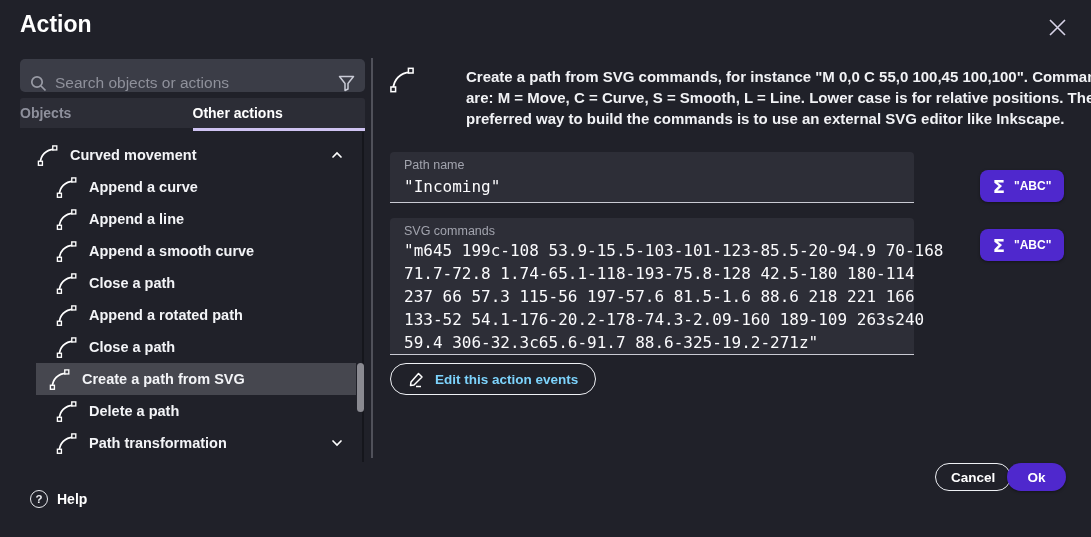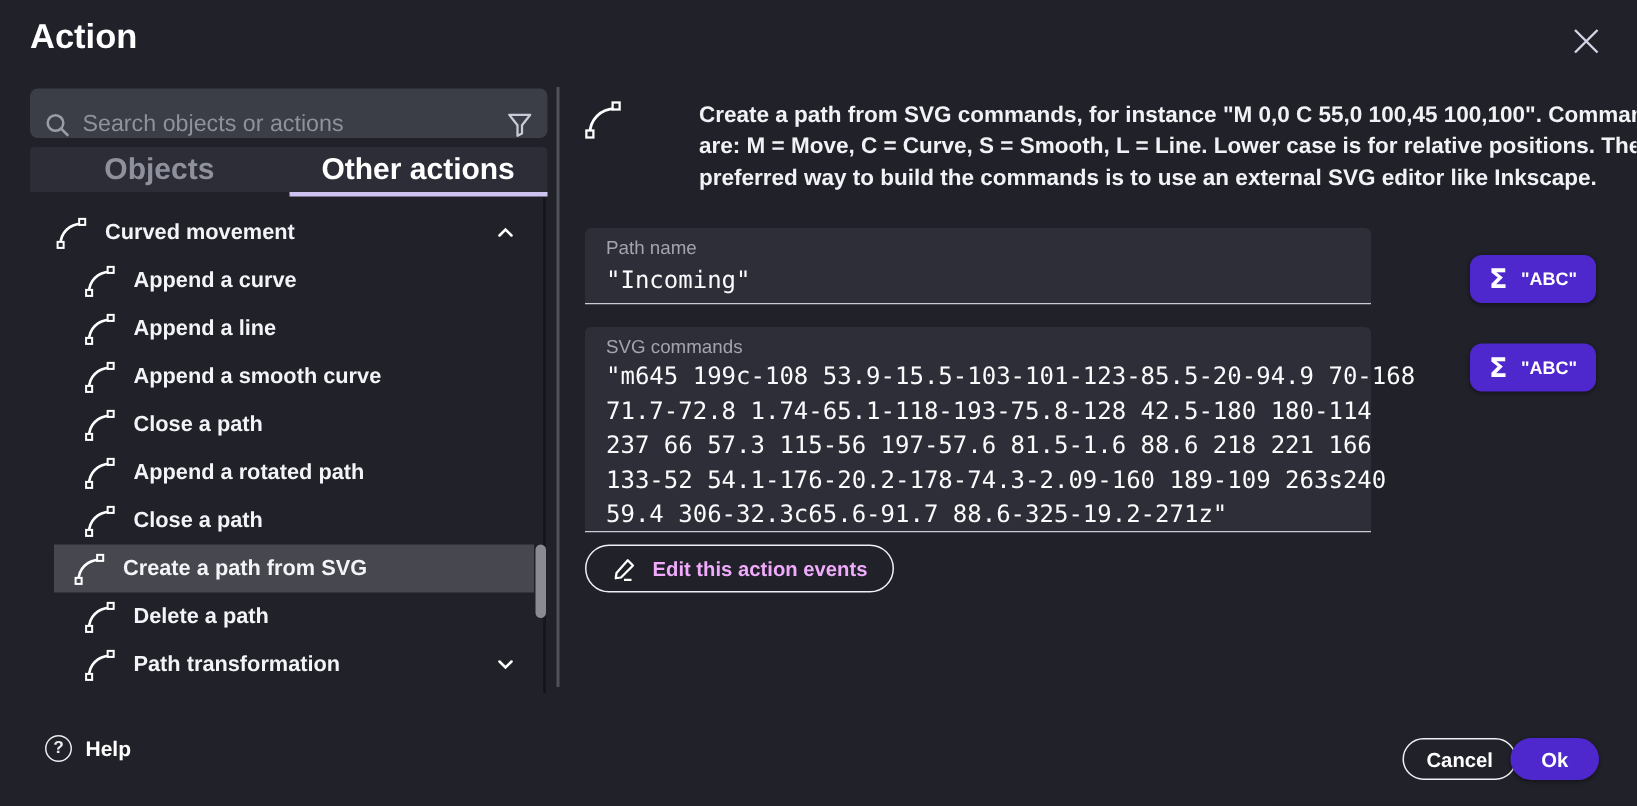--- a/index.html
+++ b/index.html
@@ -16,22 +16,22 @@
   .close-btn { position:absolute; right:22px; top:15px; width:24px; height:24px; cursor:pointer;
     display:flex; align-items:center; justify-content:center; background:none; border:none; }
   
   .search-box { position:absolute; left:20px; top:59px; width:345px; height:33px;
     background:#3b3d47; border-radius:5px; display:flex; align-items:flex-end; padding:0 10px; }
   .search-box input { flex:1; background:transparent; border:none; outline:none;
     font-family:"Liberation Sans", sans-serif; font-size:15.5px; color:#e8e9ee; margin-left:8px; }
   .search-box input::placeholder { color:#8f919b; }
   .tabbar { position:absolute; left:20px; top:98px; width:345px; height:30px; display:flex;
     background:#2c2d36; border-radius:3px 3px 0 0; }
-  .tab { flex:1; display:flex; align-items:center; justify-content:center;
-    font-size:20px; font-weight:bold; color:#8e909c; cursor:pointer; position:relative; }
+  .tab { flex:1; display:flex; align-items:center; justify-content:flex-start;
+    font-size:14px; font-weight:bold; color:#8e909c; cursor:pointer; position:relative; }
   .tab.active { color:#ffffff; }
   .tab.active::after { content:""; position:absolute; left:0; right:0; bottom:-2.5px; height:2.5px;
     background:#cfc3f2; }
   .list { position:absolute; left:36px; top:139px; width:320px; }
   .row { position:relative; height:32px; display:flex; align-items:center; cursor:pointer; }
   .row.child { padding-left:19px;align-items:center; }
   .row.selected { background:#46474f;padding-left:12px; }
   .row .label { font-size:14.5px; font-weight:600; color:#f3f4f7; margin-left:11px; white-space:nowrap; }
   .row .chev { position:absolute; right:12px; top:9px; }
   .curve-ic { width:23px; height:23px; flex:0 0 23px; }
@@ -54,28 +54,28 @@
   .field-svg .fvalue { line-height:23px; width:544px; word-spacing:normal; }
   .abc-btn { position:absolute; width:84px; height:32px; border:none; border-radius:8px;
     background:#4f28cd; color:#fff; display:flex; align-items:center; justify-content:center;
     gap:9px; cursor:pointer; box-shadow:0 1px 3px rgba(0,0,0,.4); }
   .abc-btn .sigma { font-size:18px; font-weight:bold; font-family:"DejaVu Sans", sans-serif; }
   .abc-btn .abc-label { font-size:12px; font-weight:bold; font-family:"Liberation Sans", sans-serif; }
   .abc-1 { left:980px; top:170px; }
   .abc-2 { left:980px; top:229px; }
   .edit-btn { position:absolute; left:390px; top:363px; height:32px; padding:0 17px;
     background:transparent; border:1.5px solid #eef0f4; border-radius:16px;
-    display:flex; align-items:center; gap:10px; color:#f0abfc; cursor:pointer; }
+    display:flex; align-items:center; gap:10px; color:#7dd3fc; cursor:pointer; }
   .edit-btn .elabel { font-size:13.5px; font-weight:bold; font-family:"Liberation Sans", sans-serif; }
   
   .help { position:absolute; left:30px; top:490px; display:flex; align-items:center; gap:9px; cursor:pointer; }
   .help-circle { width:18px; height:18px; border:1.5px solid #e9eaee; border-radius:50%;
     display:flex; align-items:center; justify-content:center; font-size:11.5px; font-weight:bold; color:#e9eaee; }
   .help .hlabel { font-size:14px; font-weight:bold; color:#fff; }
-  .btn-pill { position:absolute; top:492px; height:28px; border-radius:14px; padding:0 15px;
+  .btn-pill { position:absolute; top:463px; height:28px; border-radius:14px; padding:0 15px;
     font-family:"Liberation Sans", sans-serif; font-size:13.5px; font-weight:bold; color:#fff;
     display:flex; align-items:center; justify-content:center; cursor:pointer; }
   .cancel-btn { left:935px; background:transparent; border:1.5px solid #eef0f4; }
   .ok-btn { left:1007px; width:59px; background:#4f28cd; border:none; box-shadow:0 1px 3px rgba(0,0,0,.4); }
 </style>
 </head>
 <body>
 
 <div class="title">Action</div>
 <button class="close-btn">

